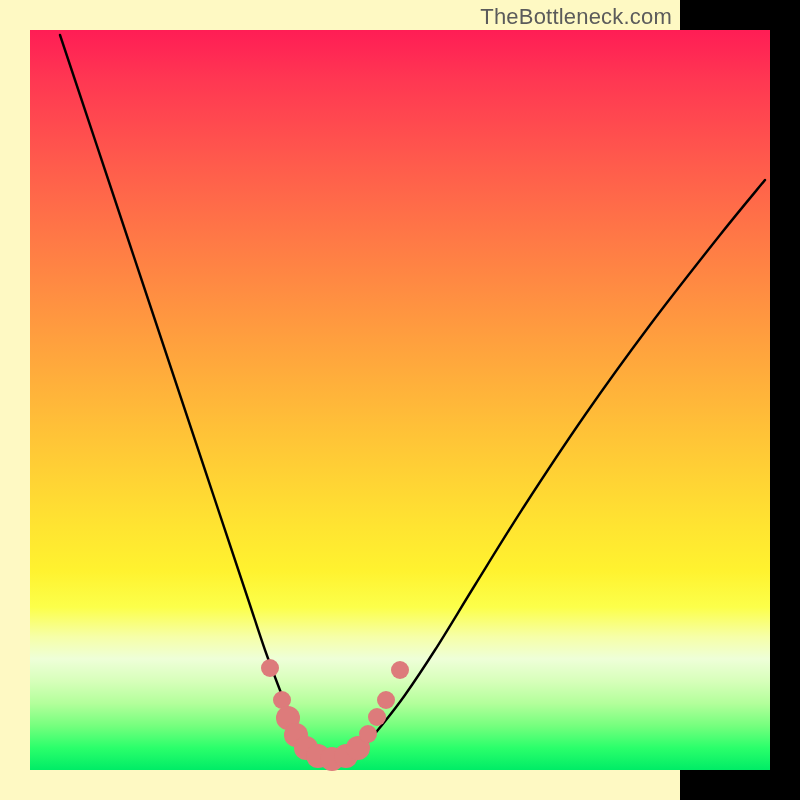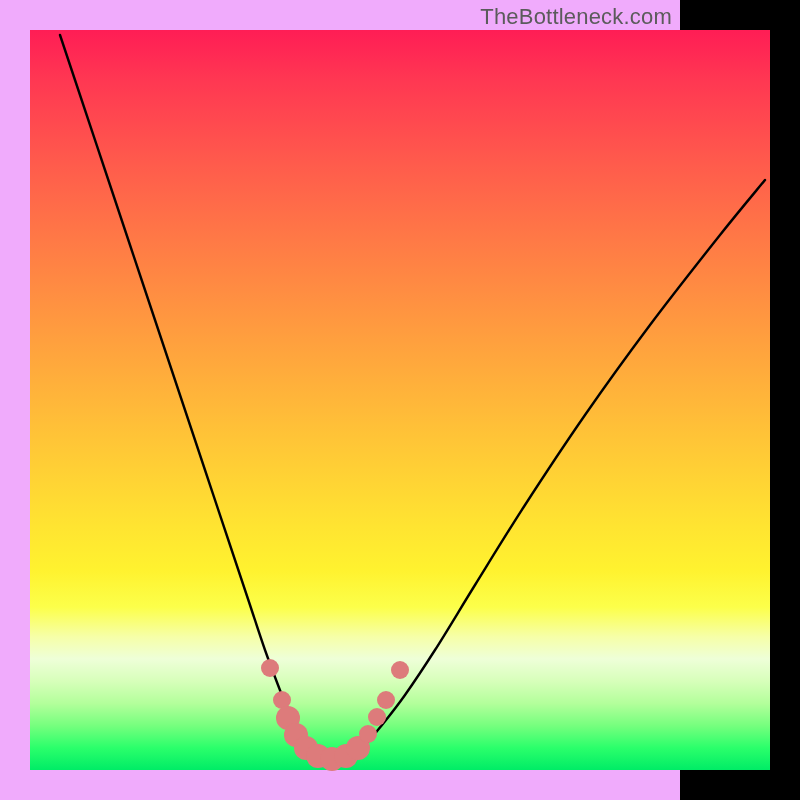--- a/index.html
+++ b/index.html
@@ -10,21 +10,21 @@
     background: #000;
     overflow: hidden;
     font-family: Arial, Helvetica, sans-serif;
   }
   .frame {
     position: absolute;
     left: 0;
     top: 0;
     width: 680px;
     height: 800px;
-    background: #f0abfc;
+    background: #fef9c3;
   }
   .plot {
     position: absolute;
     left: 30px;
     top: 30px;
     width: 740px;
     height: 740px;
     
     background: linear-gradient(
       to bottom,

